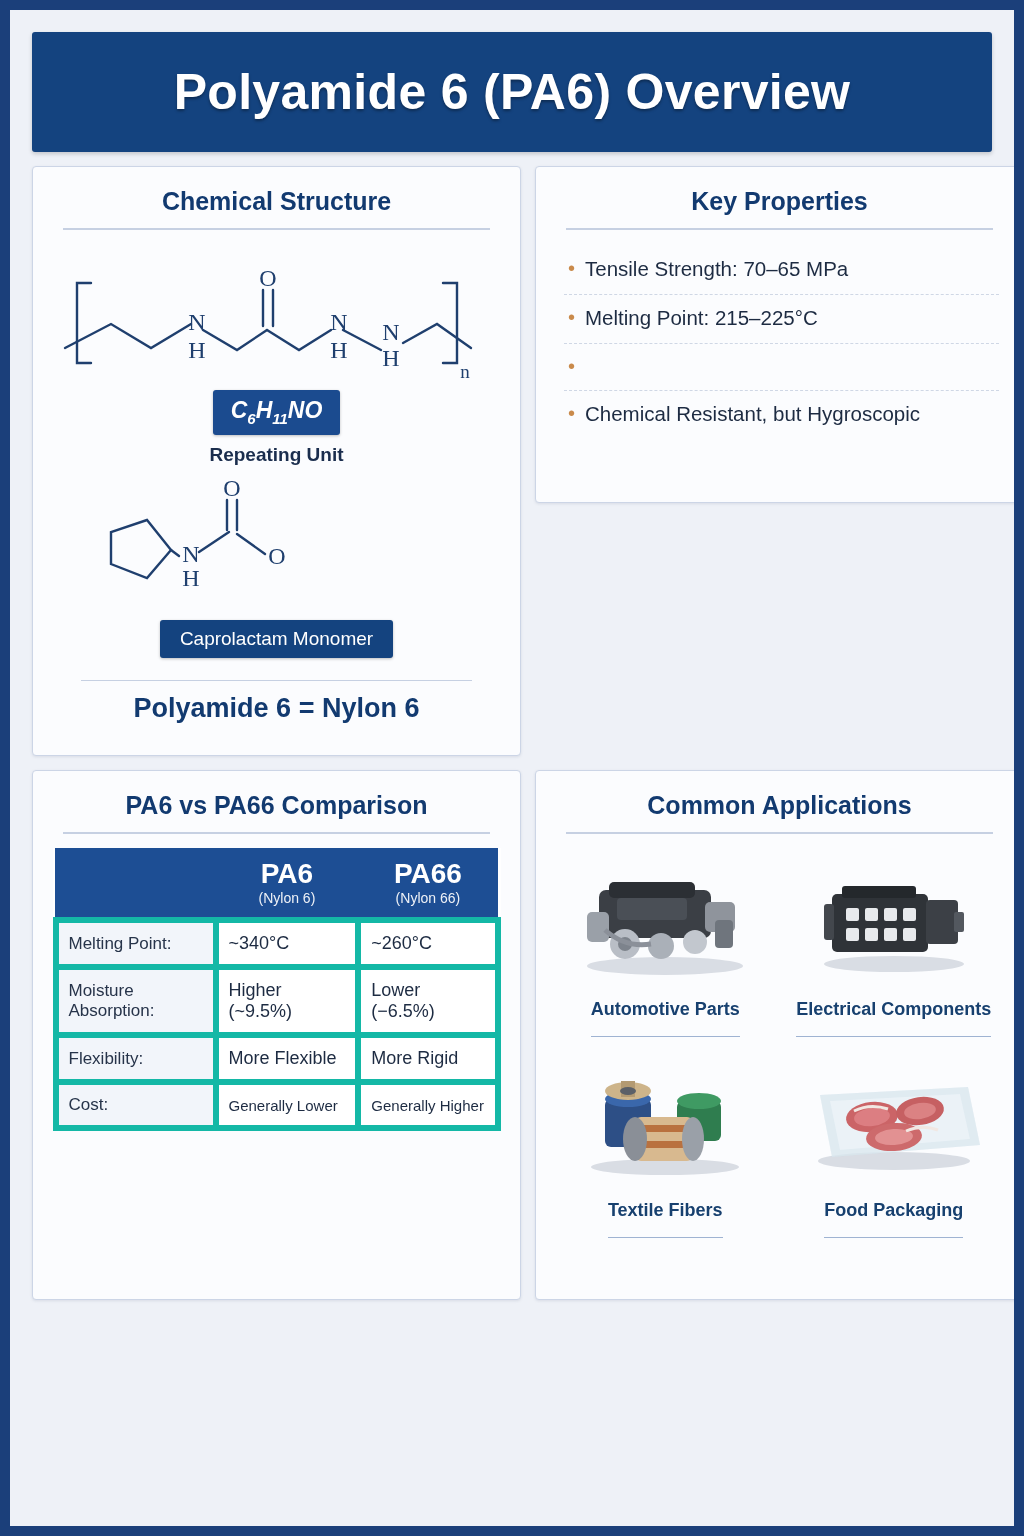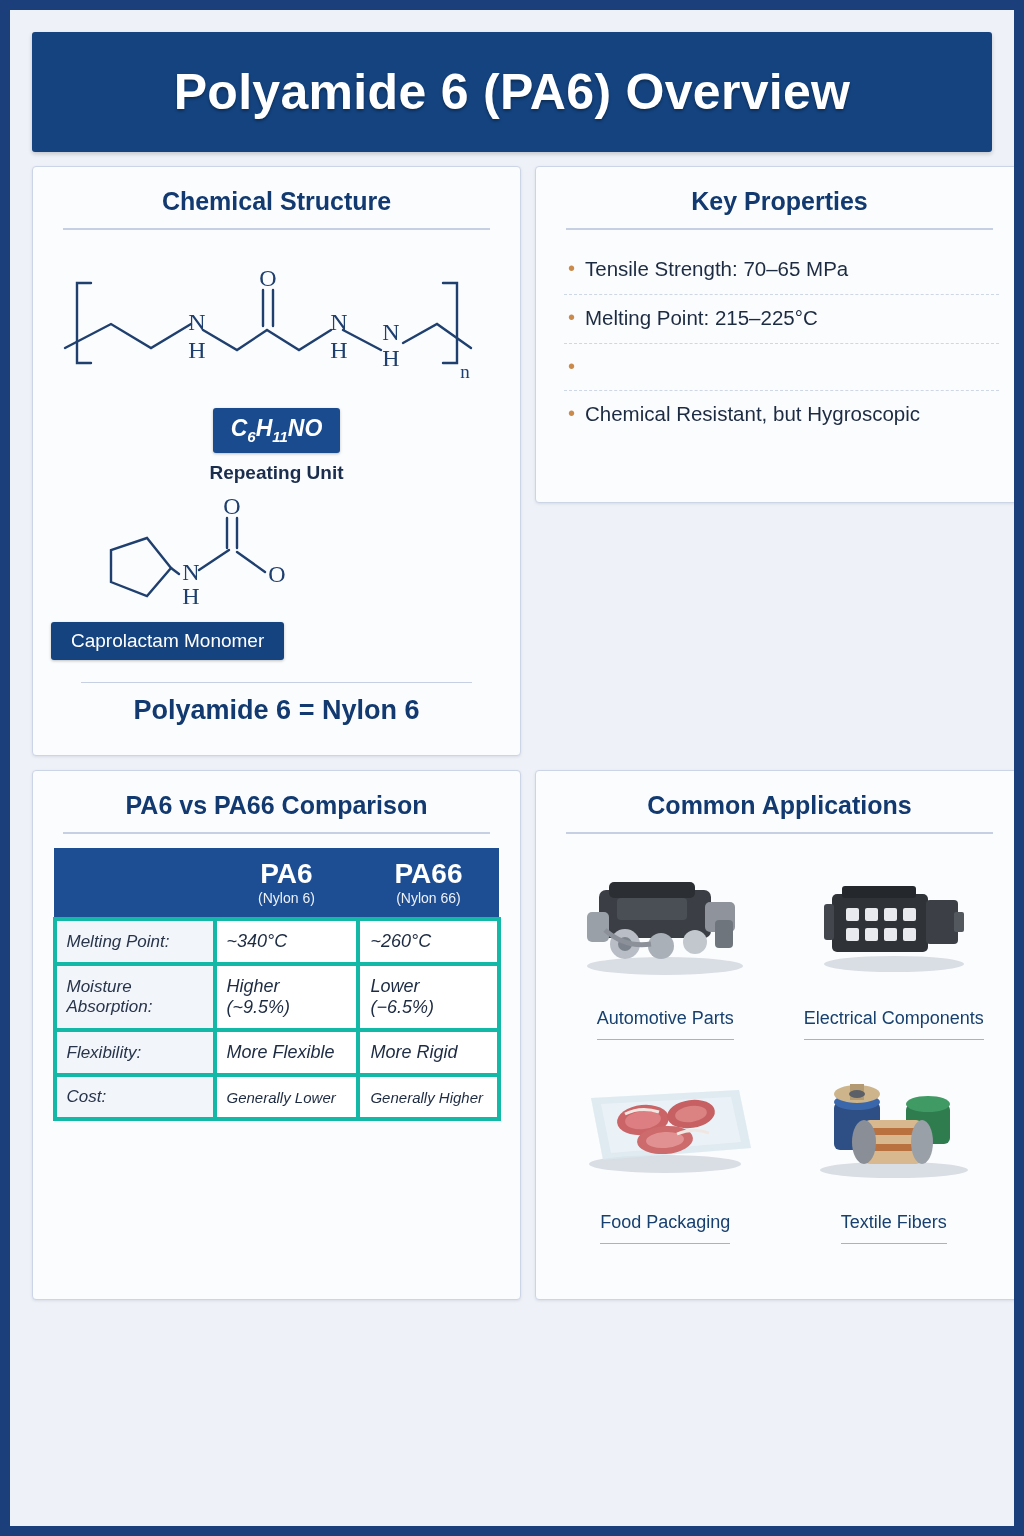--- a/index.html
+++ b/index.html
@@ -143,24 +143,23 @@
     background: #1d4e94;
     color: #fff;
     padding: 9px 8px 11px 8px;
     vertical-align: middle;
     border: 1px solid #1d4e94;
   }
   table.cmp th.blank { background: #1d4e94; }
   .th-main { font-size: 28px; font-weight: bold; display: block; }
   .th-sub { font-size: 14px; font-weight: normal; display: block; opacity: .92; }
   table.cmp td {
-    border: 4px solid #14b8a6;
+    border: 6px solid #14b8a6;
     padding: 10px 10px;
     vertical-align: middle;
-    font-style: italic;
   }
   td.rowlabel { background: #f2f5fa; width: 160px; color: #27344a; }
   td.val { text-align: left; font-size: 18px; }
   td.val.small { font-size: 15px; }
 
   
   .apps {
     display: grid;
     grid-template-columns: 1fr 1fr;
     grid-template-rows: 1fr 1fr;
@@ -171,27 +170,27 @@
     text-align: center;
     padding: 6px 4px;
   }
   .app-img {
     height: 130px;
     display: flex;
     align-items: center;
     justify-content: center;
   }
   .app-label {
-    margin-top: 24px;
+    margin-top: 15px;
     font-size: 18px;
     color: #17406f;
-    font-weight: normal;
+    font-weight: bold;
     display: inline-block;
     border-bottom: 1px solid #9fb3d2;
-    padding-bottom: 10px;
+    padding-bottom: 16px;
   }
   svg { display: block; }
 </style>
 </head>
 <body>
 
 <div class="page">
 
   <div class="title-bar">
     <h1>Polyamide 6 (PA6) Overview</h1>
@@ -226,21 +225,21 @@
             <text x="217" y="48">O</text>
             <text x="288" y="92">N</text>
             <text x="288" y="120">H</text>
             <text x="340" y="102">N</text>
             <text x="340" y="128">H</text>
             <text x="414" y="140" font-size="19">n</text>
           </g>
         </svg>
       </div>
 
-      <div style="text-align:center; margin-top:20px;">
+      <div style="text-align:center; margin-top:2px;">
         <span class="formula-badge">
           <span>C</span><sub>6</sub><span>H</span><sub>11</sub><span>NO</span>
         </span>
         <div class="caption-dark">Repeating Unit</div>
       </div>
 
       <div class="struct-wrap" style="margin-top:14px;">
         <svg width="300" height="120" viewBox="0 0 300 120">
           <g fill="none" stroke="#1f3f6e" stroke-width="2.4" stroke-linecap="round">
 
@@ -257,21 +256,21 @@
           </g>
           <g fill="#1f3f6e" font-family="Liberation Serif, serif" font-size="24" text-anchor="middle">
             <text x="140" y="82">N</text>
             <text x="140" y="106">H</text>
             <text x="181" y="16">O</text>
             <text x="226" y="84">O</text>
           </g>
         </svg>
       </div>
 
-      <div style="text-align:left; margin-top:4px;">
+      <div style="text-align:center; margin-top:20px;">
         <span class="monomer-badge">Caprolactam Monomer</span>
       </div>
 
       <div class="divider-line"></div>
       <div class="equation">Polyamide 6 = Nylon 6</div>
     </div>
 
     <div class="card" style="height:337px;">
       <h2>Key Properties</h2>
       <div class="rule"></div>
@@ -384,60 +383,60 @@
               </g>
               <rect x="30" y="44" width="10" height="36" rx="3" fill="#43474d"></rect>
             </svg>
           </div>
           <div class="app-label">Electrical Components</div>
         </div>
 
         <div class="app">
           <div class="app-img">
             <svg width="200" height="118" viewBox="0 0 200 118">
+              <ellipse cx="100" cy="106" rx="74" ry="8" fill="#d9dde4"></ellipse>
+
+              <rect x="112" y="40" width="44" height="40" rx="6" fill="#2f7d4f"></rect>
+              <ellipse cx="134" cy="40" rx="22" ry="8" fill="#3f9a63"></ellipse>
+
+              <rect x="40" y="38" width="46" height="48" rx="6" fill="#2d4f86"></rect>
+              <ellipse cx="63" cy="38" rx="23" ry="8" fill="#3a67ab"></ellipse>
+              <ellipse cx="63" cy="30" rx="23" ry="9" fill="#cdb48a"></ellipse>
+              <rect x="56" y="20" width="14" height="16" fill="#b39a72"></rect>
+
+              <rect x="70" y="56" width="58" height="44" rx="6" fill="#d8b98f"></rect>
+              <rect x="70" y="64" width="58" height="7" fill="#b9713f"></rect>
+              <rect x="70" y="80" width="58" height="7" fill="#b9713f"></rect>
+              <ellipse cx="70" cy="78" rx="12" ry="22" fill="#8a8f97"></ellipse>
+              <ellipse cx="128" cy="78" rx="11" ry="22" fill="#9aa0a8"></ellipse>
+              <ellipse cx="63" cy="30" rx="8" ry="4" fill="#5b6068"></ellipse>
+            </svg>
+          </div>
+          <div class="app-label">Textile Fibers</div>
+        </div>
+
+        <div class="app">
+          <div class="app-img">
+            <svg width="200" height="118" viewBox="0 0 200 118">
               <ellipse cx="100" cy="100" rx="76" ry="9" fill="#d9dde4"></ellipse>
               <path d="M26 34 L174 26 L186 84 L38 96 Z" fill="#cfe0ea" opacity=".75"></path>
               <path d="M36 40 L166 33 L176 78 L46 89 Z" fill="#e8f1f6" opacity=".9"></path>
               <g>
                 <ellipse cx="78" cy="56" rx="26" ry="15" fill="#c1474a" transform="rotate(-6 78 56)"></ellipse>
                 <ellipse cx="78" cy="56" rx="18" ry="9" fill="#d6666a" transform="rotate(-6 78 56)"></ellipse>
                 <ellipse cx="126" cy="50" rx="24" ry="14" fill="#bb4245" transform="rotate(-8 126 50)"></ellipse>
                 <ellipse cx="126" cy="50" rx="16" ry="8" fill="#d46a6c" transform="rotate(-8 126 50)"></ellipse>
                 <ellipse cx="100" cy="76" rx="28" ry="14" fill="#c44e50" transform="rotate(-4 100 76)"></ellipse>
                 <ellipse cx="100" cy="76" rx="19" ry="8" fill="#dd7d7e" transform="rotate(-4 100 76)"></ellipse>
                 <path d="M60 50 q16 -8 34 -2" stroke="#efe3dd" stroke-width="3" fill="none"></path>
                 <path d="M112 70 q16 -7 32 -1" stroke="#efe3dd" stroke-width="3" fill="none"></path>
               </g>
               <path d="M26 34 L174 26 L186 84 L38 96 Z" fill="#ffffff" opacity=".16"></path>
             </svg>
           </div>
           <div class="app-label">Food Packaging</div>
         </div>
 
-        <div class="app">
-          <div class="app-img">
-            <svg width="200" height="118" viewBox="0 0 200 118">
-              <ellipse cx="100" cy="106" rx="74" ry="8" fill="#d9dde4"></ellipse>
-
-              <rect x="112" y="40" width="44" height="40" rx="6" fill="#2f7d4f"></rect>
-              <ellipse cx="134" cy="40" rx="22" ry="8" fill="#3f9a63"></ellipse>
-
-              <rect x="40" y="38" width="46" height="48" rx="6" fill="#2d4f86"></rect>
-              <ellipse cx="63" cy="38" rx="23" ry="8" fill="#3a67ab"></ellipse>
-              <ellipse cx="63" cy="30" rx="23" ry="9" fill="#cdb48a"></ellipse>
-              <rect x="56" y="20" width="14" height="16" fill="#b39a72"></rect>
-
-              <rect x="70" y="56" width="58" height="44" rx="6" fill="#d8b98f"></rect>
-              <rect x="70" y="64" width="58" height="7" fill="#b9713f"></rect>
-              <rect x="70" y="80" width="58" height="7" fill="#b9713f"></rect>
-              <ellipse cx="70" cy="78" rx="12" ry="22" fill="#8a8f97"></ellipse>
-              <ellipse cx="128" cy="78" rx="11" ry="22" fill="#9aa0a8"></ellipse>
-              <ellipse cx="63" cy="30" rx="8" ry="4" fill="#5b6068"></ellipse>
-            </svg>
-          </div>
-          <div class="app-label">Textile Fibers</div>
-        </div>
-
       </div>
     </div>
 
   </div>
 </div>
 
 </body></html>

